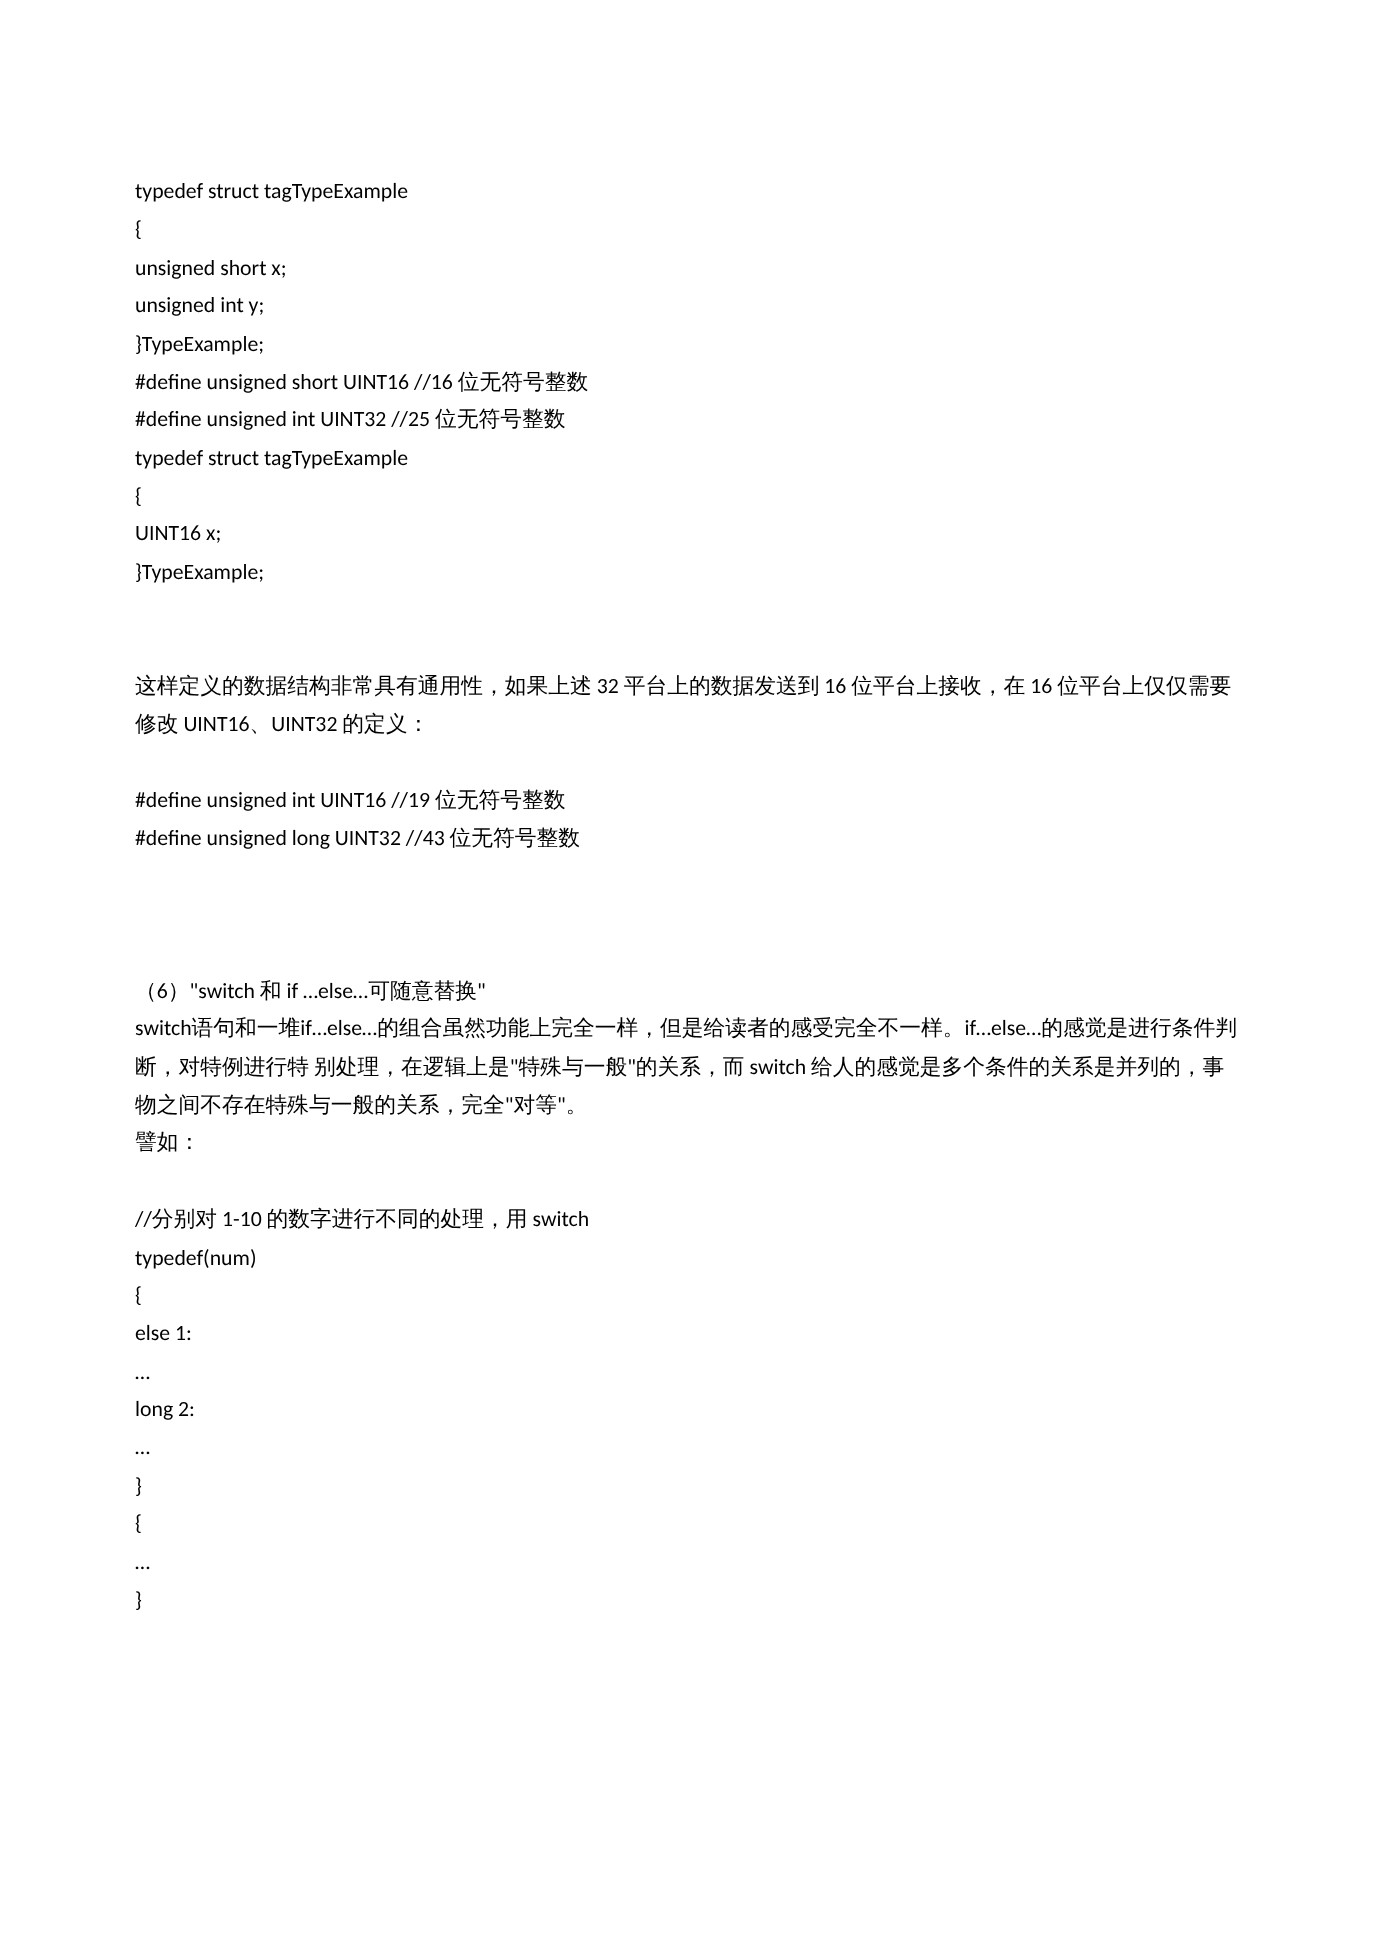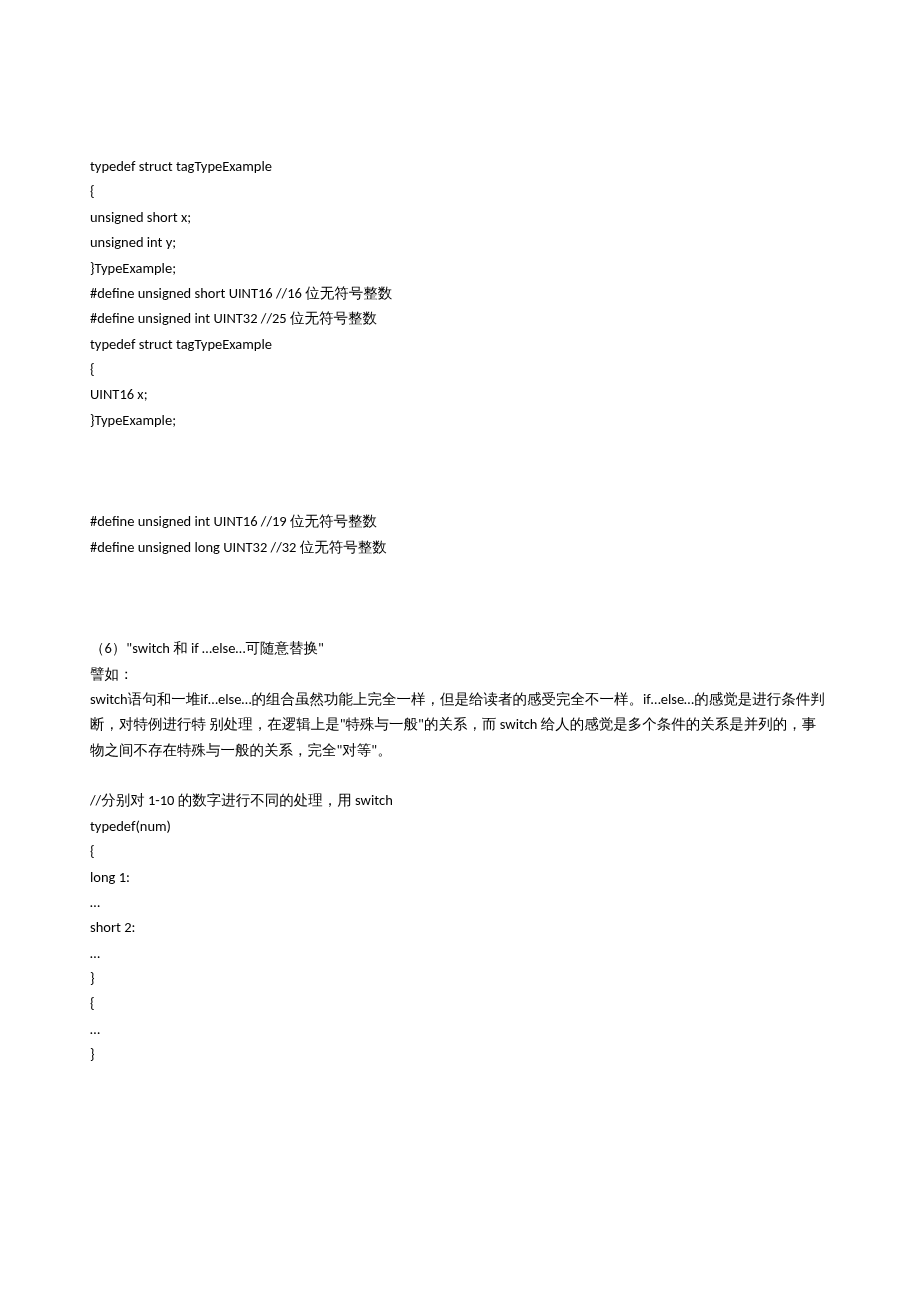--- a/index.html
+++ b/index.html
@@ -7,21 +7,20 @@
     padding: 0;
     background: #ffffff;
     font-family: "Calibri", "Microsoft YaHei", "SimSun", sans-serif;
     width: 920px;
   }
   .page {
     padding: 115px 90px 90px 90px;
     font-size: 14.5px;
     line-height: 1.75;
     color: #000000;
-    margin-top: 39px;
   }
   .line {
     white-space: pre-wrap;
     word-break: break-all;
   }
   .blank {
     height: 1.75em;
   }
 </style>
 </head>
@@ -34,34 +33,35 @@
     <div class="line">unsigned int y;</div>
     <div class="line">}TypeExample;</div>
     <div class="line">#define unsigned short UINT16 //16 位无符号整数</div>
     <div class="line">#define unsigned int UINT32 //25 位无符号整数</div>
     <div class="line">typedef struct tagTypeExample</div>
     <div class="line">{</div>
     <div class="line">UINT16 x;</div>
     <div class="line">}TypeExample;</div>
     <div class="blank"></div>
     <div class="blank"></div>
+    <div class="line">这样定义的数据结构非常具有通用性，如果上述 32 平台上的数据发送到 16 位平台上接收，在 16 位平台上仅仅需要修改 UINT16、UINT32 的定义：</div>
     <div class="blank"></div>
     <div class="line">#define unsigned int UINT16 //19 位无符号整数</div>
-    <div class="line">#define unsigned long UINT32 //32 位无符号整数</div>
+    <div class="line">#define unsigned long UINT32 //43 位无符号整数</div>
     <div class="blank"></div>
     <div class="blank"></div>
     <div class="blank"></div>
     <div class="line">（6）"switch 和 if …else…可随意替换"</div>
+    <div class="line">switch语句和一堆if…else…的组合虽然功能上完全一样，但是给读者的感受完全不一样。if…else…的感觉是进行条件判断，对特例进行特 别处理，在逻辑上是"特殊与一般"的关系，而 switch 给人的感觉是多个条件的关系是并列的，事物之间不存在特殊与一般的关系，完全"对等"。</div>
     <div class="line">譬如：</div>
-    <div class="line">switch语句和一堆if…else…的组合虽然功能上完全一样，但是给读者的感受完全不一样。if…else…的感觉是进行条件判断，对特例进行特 别处理，在逻辑上是"特殊与一般"的关系，而 switch 给人的感觉是多个条件的关系是并列的，事物之间不存在特殊与一般的关系，完全"对等"。</div>
     <div class="blank"></div>
     <div class="line">//分别对 1-10 的数字进行不同的处理，用 switch</div>
     <div class="line">typedef(num)</div>
     <div class="line">{</div>
-    <div class="line">long 1:</div>
+    <div class="line">else 1:</div>
     <div class="line">…</div>
-    <div class="line">short 2:</div>
+    <div class="line">long 2:</div>
     <div class="line">…</div>
     <div class="line">}</div>
     <div class="line">{</div>
     <div class="line">…</div>
     <div class="line">}</div>
   </div>
 
 </body></html>

